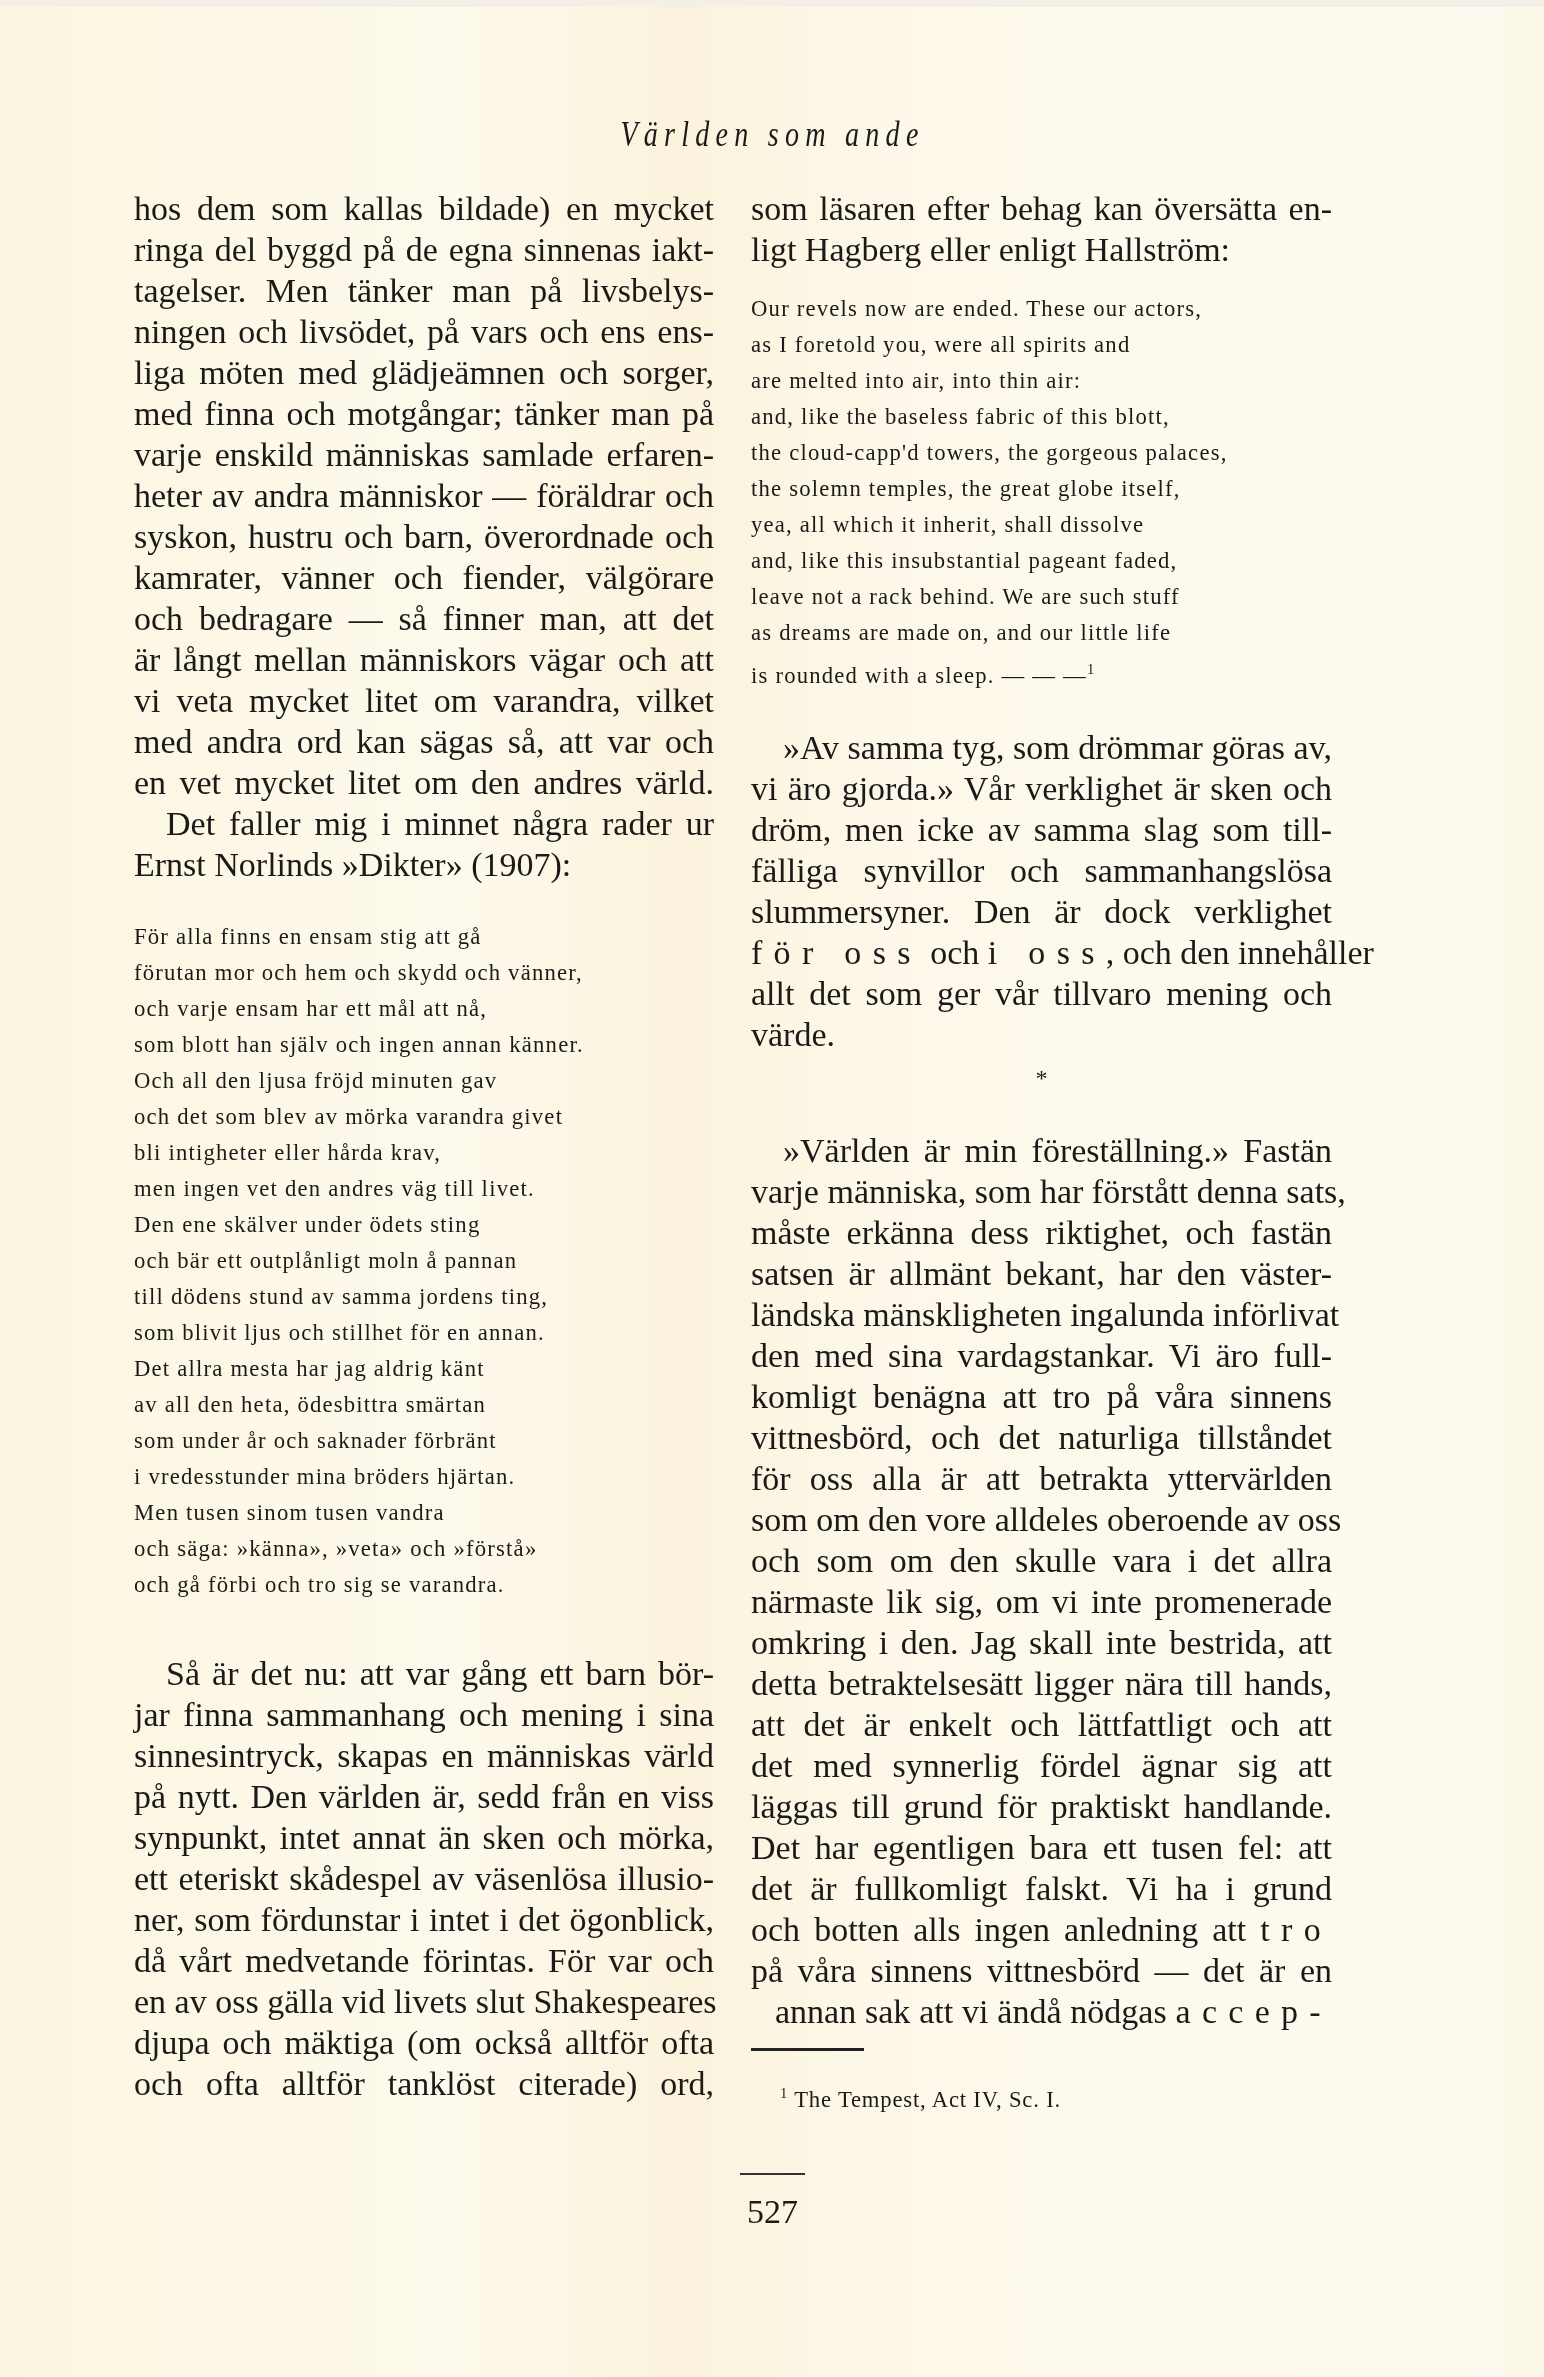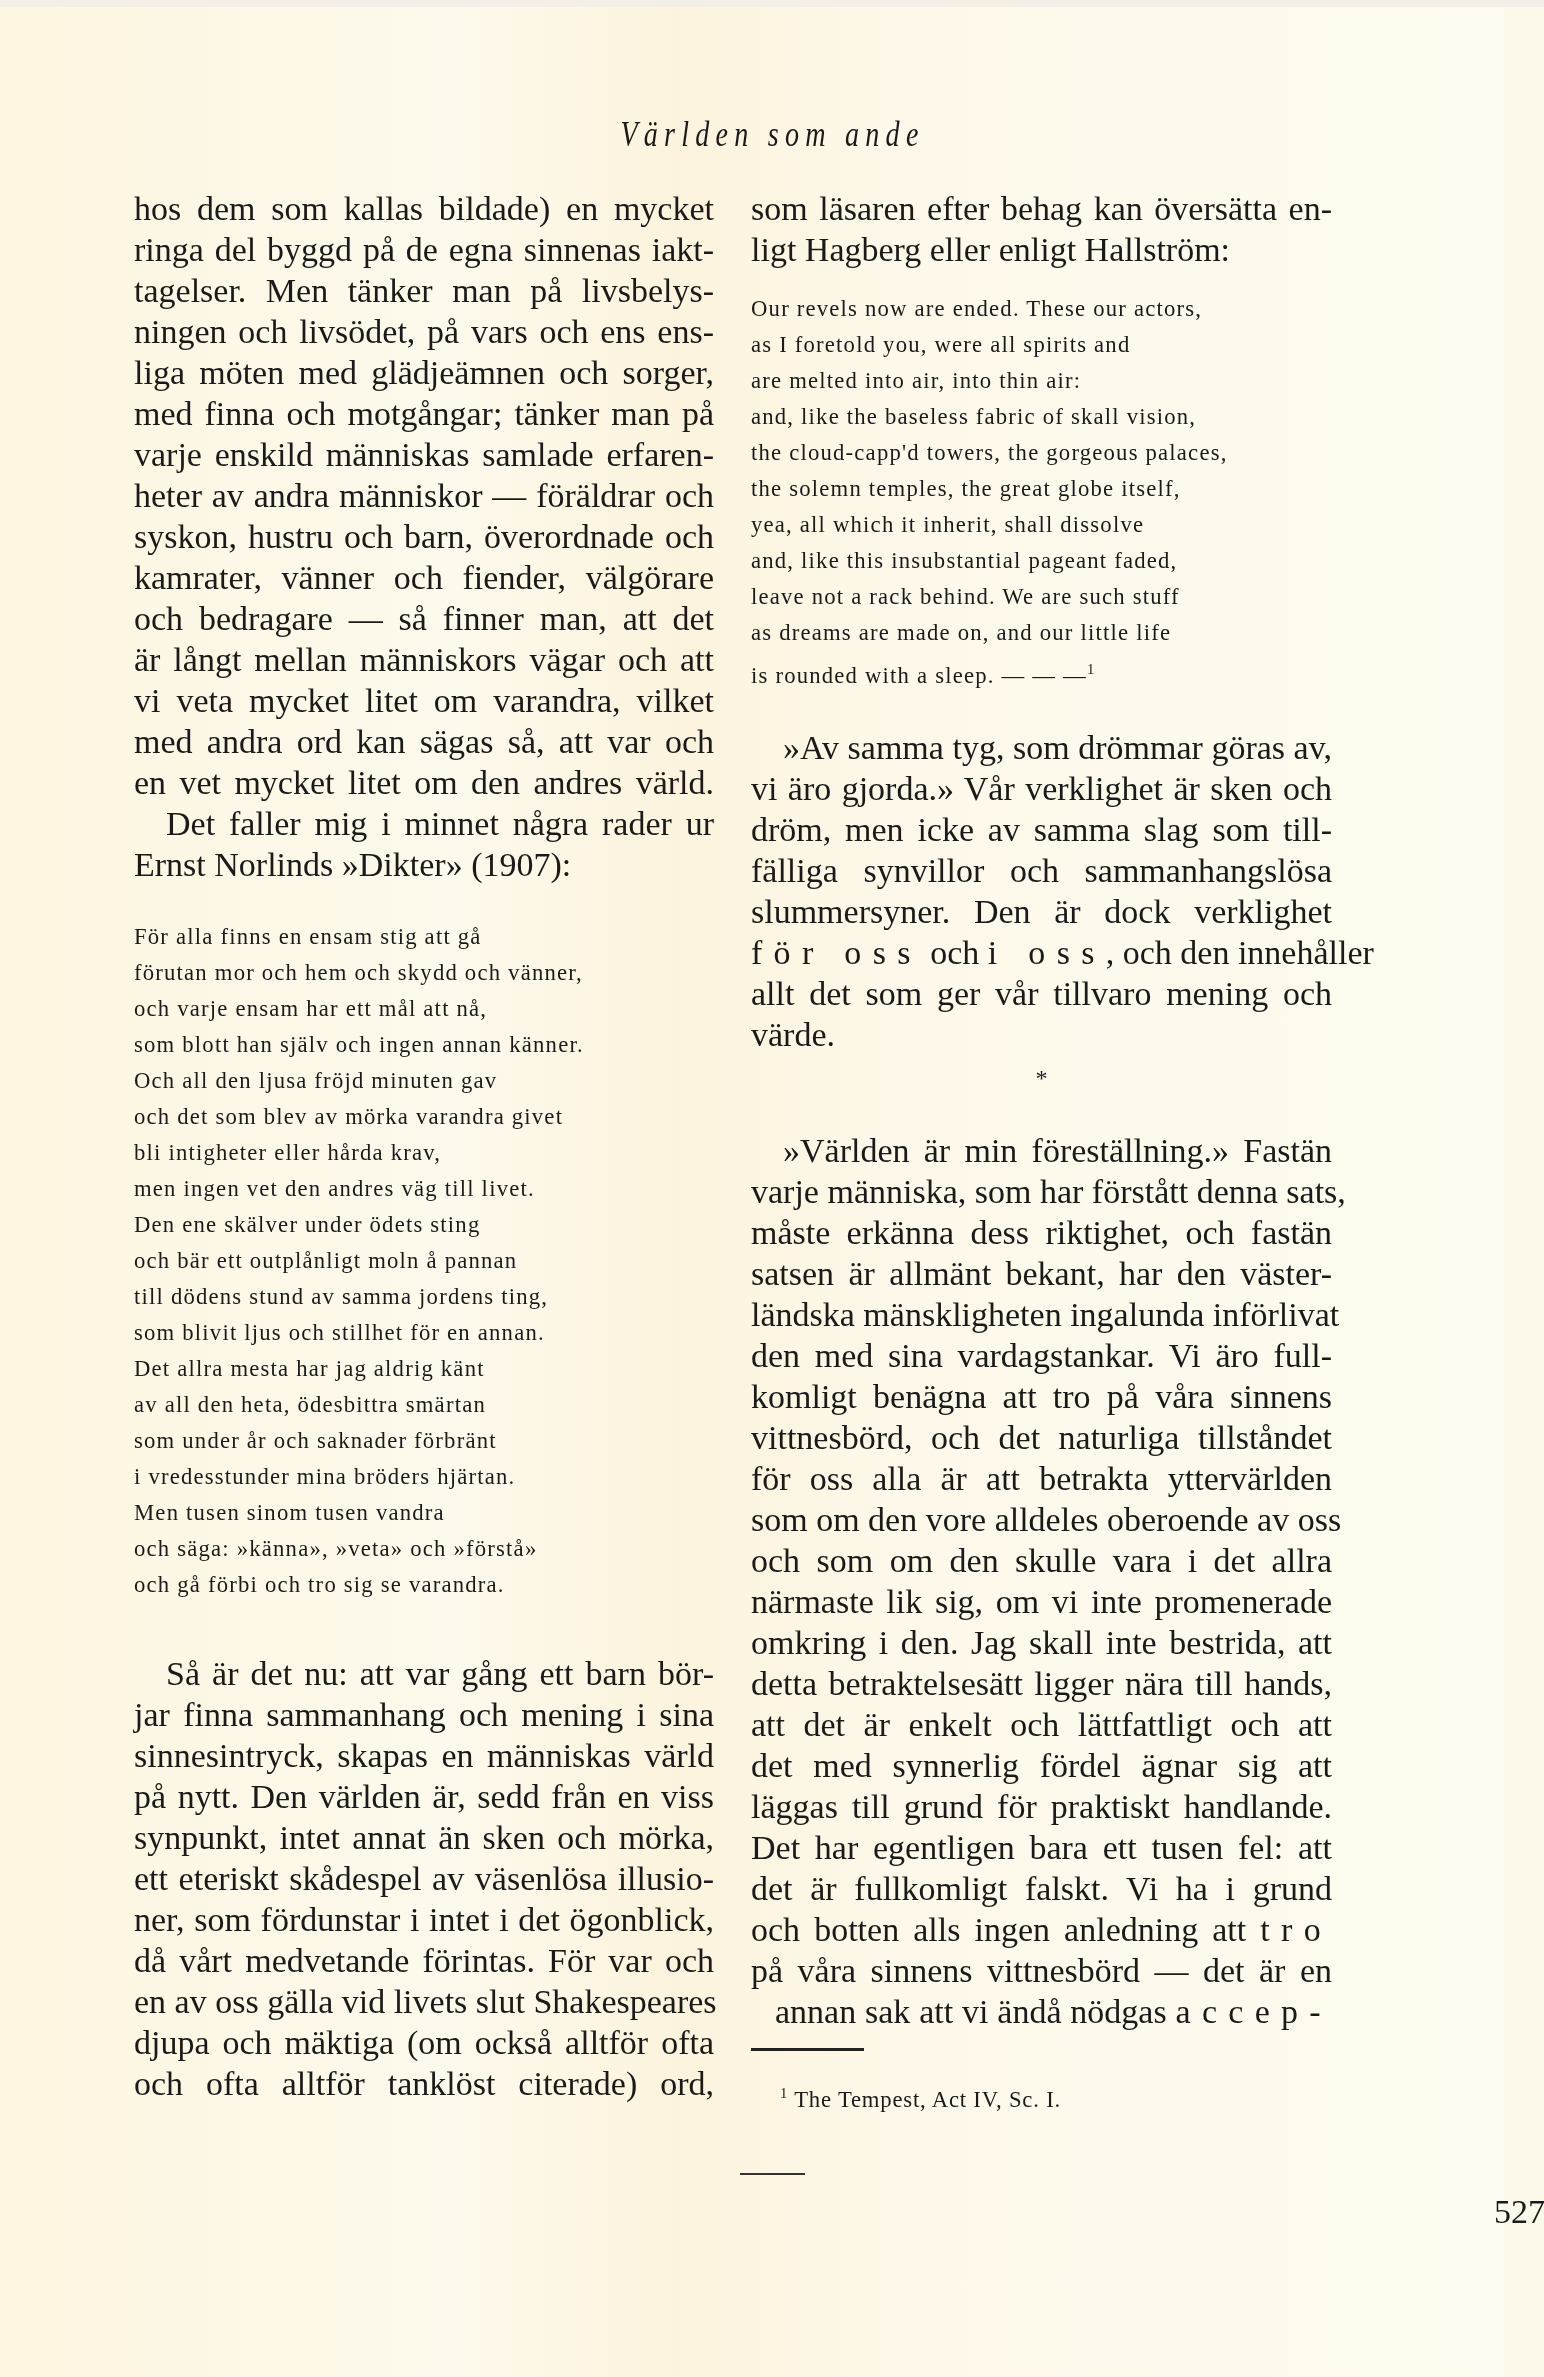--- a/index.html
+++ b/index.html
@@ -40,21 +40,21 @@
     font-size: 22.7px; line-height: 36px;
     letter-spacing: 1.2px;
   }
   .verse .vline { display:block; white-space: nowrap; height: 36px; }
   .spaced { letter-spacing: 11.3px; }
   .star { text-align: center; font-size: 24px; height: 40px; line-height: 40px; }
   .footnote-rule { width: 113px; height: 2.4px; background:#222; margin-top: 16px; }
   .footnote { font-size: 22.7px; padding-left: 29px; margin-top: 22.7px; letter-spacing: 0.8px; }
   .footnote sup { font-size: 14.6px; }
   .page-number {
-    position: absolute; top: 2193px; left: 0; width: 1545px; text-align:right;
+    position: absolute; top: 2193px; left: 0; width: 1545px; text-align:center;
     font-size: 34px;
   }
   .pn-rule { position:absolute; top: 2173px; left: 740px; width: 65px; height: 1.6px; background:#333; }
 </style>
 </head>
 <body>
 
 <div class="page">
   <div class="topedge"></div>
 
@@ -123,21 +123,21 @@
   <div class="col col-right">
     <div>
       <span class="line">som läsaren efter behag kan översätta en-</span>
       <span class="line last">ligt Hagberg eller enligt Hallström:</span>
     </div>
 
     <div class="verse" style="margin-top:21px;">
       <span class="vline">Our revels now are ended.  These our actors,</span>
       <span class="vline">as I foretold you, were all spirits and</span>
       <span class="vline">are melted into air, into thin air:</span>
-      <span class="vline">and, like the baseless fabric of skall vision,</span>
+      <span class="vline">and, like the baseless fabric of this blott,</span>
       <span class="vline">the cloud-capp'd towers, the gorgeous palaces,</span>
       <span class="vline">the solemn temples, the great globe itself,</span>
       <span class="vline">yea, all which it inherit, shall dissolve</span>
       <span class="vline">and, like this insubstantial pageant faded,</span>
       <span class="vline">leave not a rack behind.  We are such stuff</span>
       <span class="vline">as dreams are made on, and our little life</span>
       <span class="vline"><span>is rounded with a sleep. — — —</span><sup style="font-size:14.6px;">1</sup></span>
     </div>
 
     <div style="margin-top:40px;">

